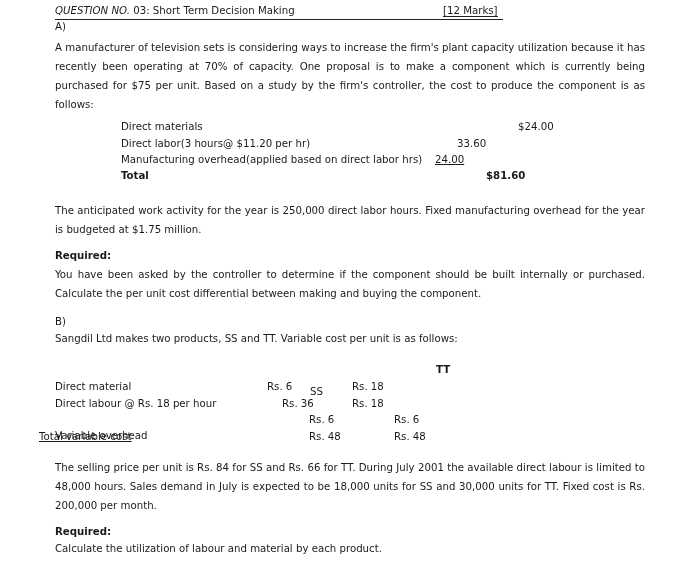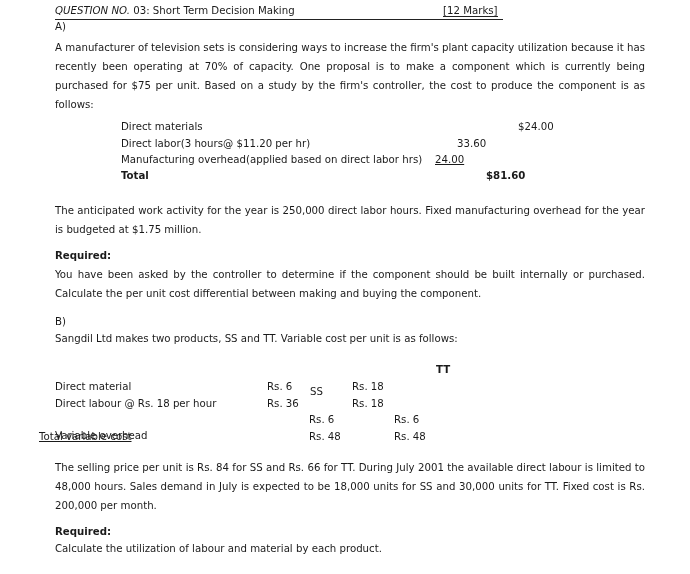--- a/index.html
+++ b/index.html
@@ -46,21 +46,21 @@
 
 <div>
   <div class="abs" style="left:310px; top:356px; font-weight:400;margin-top:30px;">SS</div>
   <div class="abs" style="left:396px; top:364px; font-weight:700;margin-left:40px;">TT</div>
 
   <div class="abs" style="left:55px; top:381px;">Direct material</div>
   <div class="abs" style="left:267px; top:381px;">Rs. 6</div>
   <div class="abs" style="left:352px; top:381px;">Rs. 18</div>
 
   <div class="abs" style="left:55px; top:398px;">Direct labour @ Rs. 18 per hour</div>
-  <div class="abs" style="left:267px; top:398px;text-align:center;">Rs. 36</div>
+  <div class="abs" style="left:282px; top:398px;text-align:center;">Rs. 36</div>
   <div class="abs" style="left:352px; top:398px;">Rs. 18</div>
 
   <div class="abs" style="left:55px; top:414px;margin-top:16px;">Variable overhead</div>
   <div class="abs" style="left:309px; top:414px;">Rs. 6</div>
   <div class="abs" style="left:394px; top:414px;">Rs. 6</div>
 
   <div class="abs" style="left:39px; top:431px;text-decoration:underline;">Total variable cost</div>
   <div class="abs" style="left:309px; top:431px;">Rs. 48</div>
   <div class="abs" style="left:394px; top:431px;">Rs. 48</div>
 </div>

